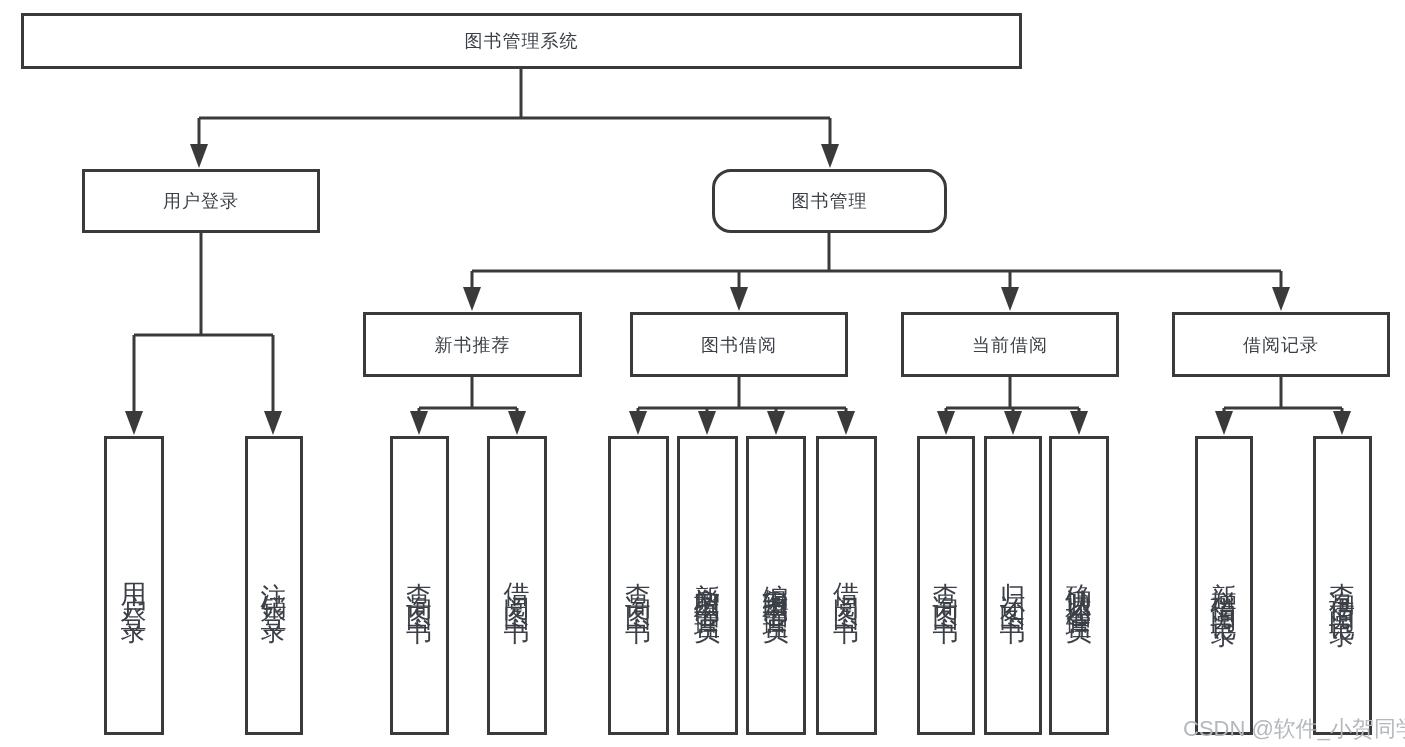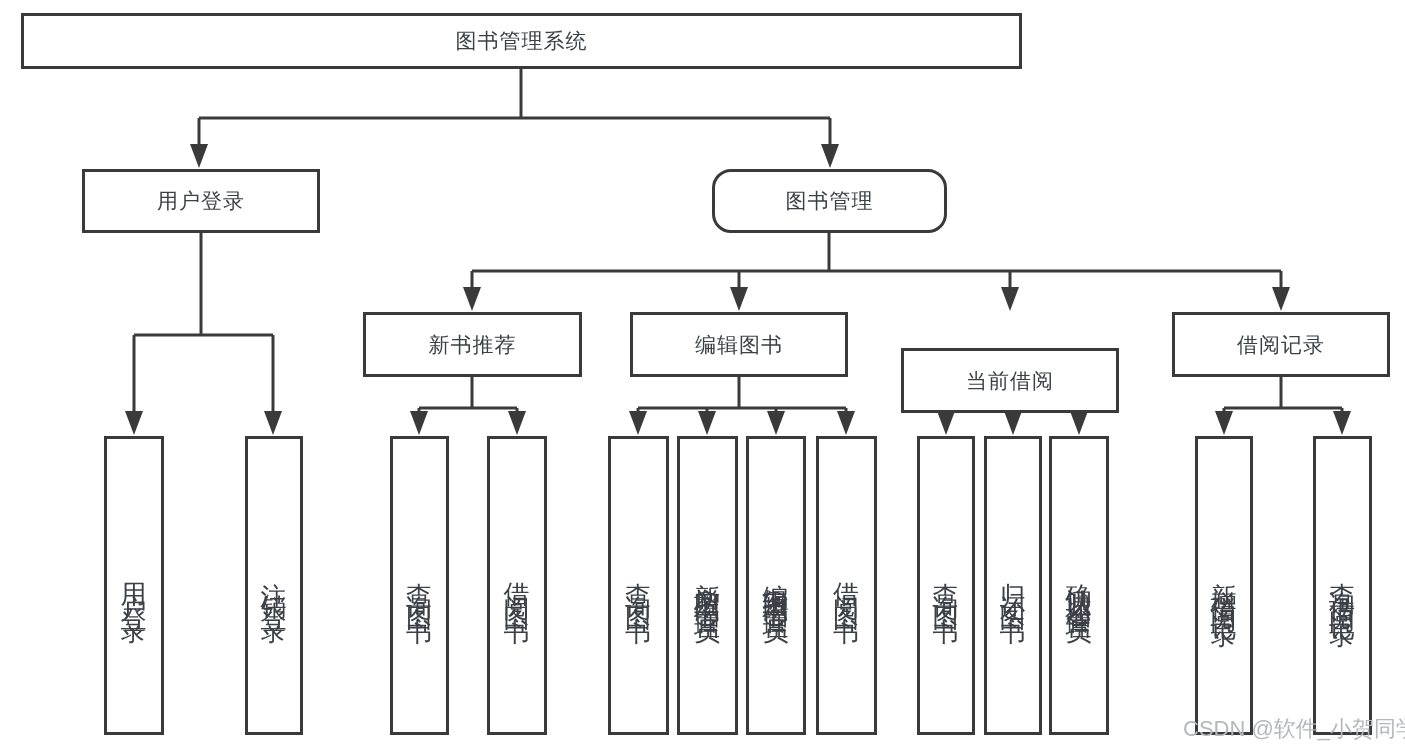--- a/index.html
+++ b/index.html
@@ -27,21 +27,21 @@
     position: absolute;
     box-sizing: border-box;
     border: 3px solid #3a3a3a;
     background: #ffffff;
     display: flex;
     align-items: center;
     justify-content: center;
     color: #3b3f46;
   }
   .hnode {
-    font-size: 21px;
+    font-size: 18px;
     letter-spacing: 1px;
     white-space: nowrap;
   }
   .vnode span {
     writing-mode: vertical-rl;
     text-orientation: upright;
     font-size: 26px;
     line-height: 1;
     white-space: nowrap;
   }
@@ -125,23 +125,23 @@
     <span>用户登录</span>
   </div>
   <div class="node hnode" style="left:712px; top:169px; width:235px; height:64px;border-radius:19px;">
     <span>图书管理</span>
   </div>
 
   <div class="node hnode" style="left:363px; top:312px; width:219px; height:65px;">
     <span>新书推荐</span>
   </div>
   <div class="node hnode" style="left:630px; top:312px; width:218px; height:65px;">
-    <span>编辑图书</span>
+    <span>图书借阅</span>
   </div>
-  <div class="node hnode" style="left:901px; top:312px; width:218px; height:65px;margin-top:36px;">
+  <div class="node hnode" style="left:901px; top:312px; width:218px; height:65px;">
     <span>当前借阅</span>
   </div>
   <div class="node hnode" style="left:1172px; top:312px; width:218px; height:65px;">
     <span>借阅记录</span>
   </div>
 
   <div class="node vnode" style="left:104px; top:436px; width:60px; height:299px;">
     <span class="ls-wide">用户登录</span>
   </div>
   <div class="node vnode" style="left:245px; top:436px; width:58px; height:299px;">

